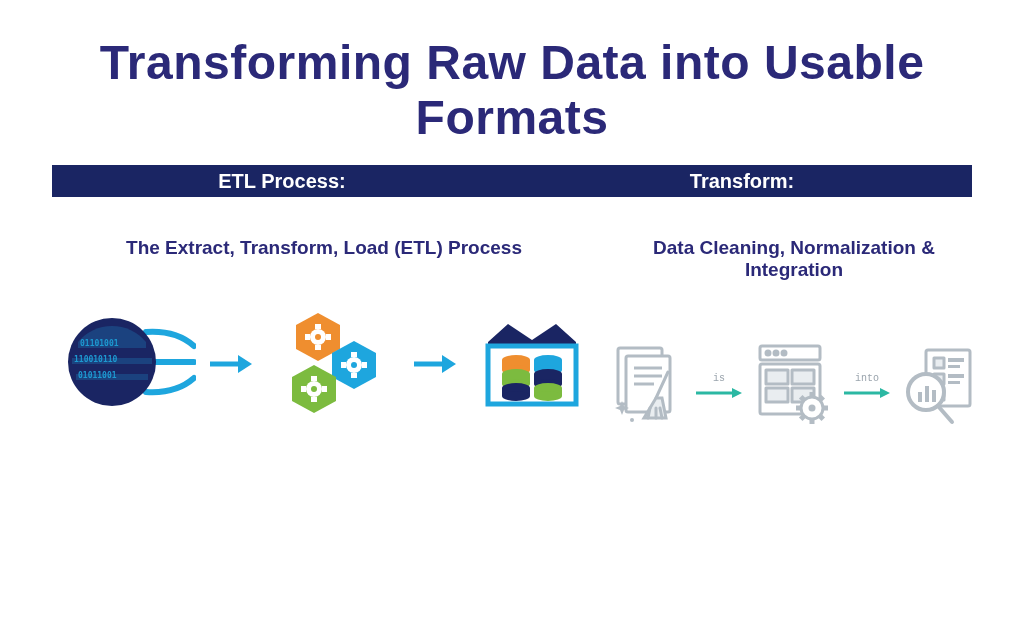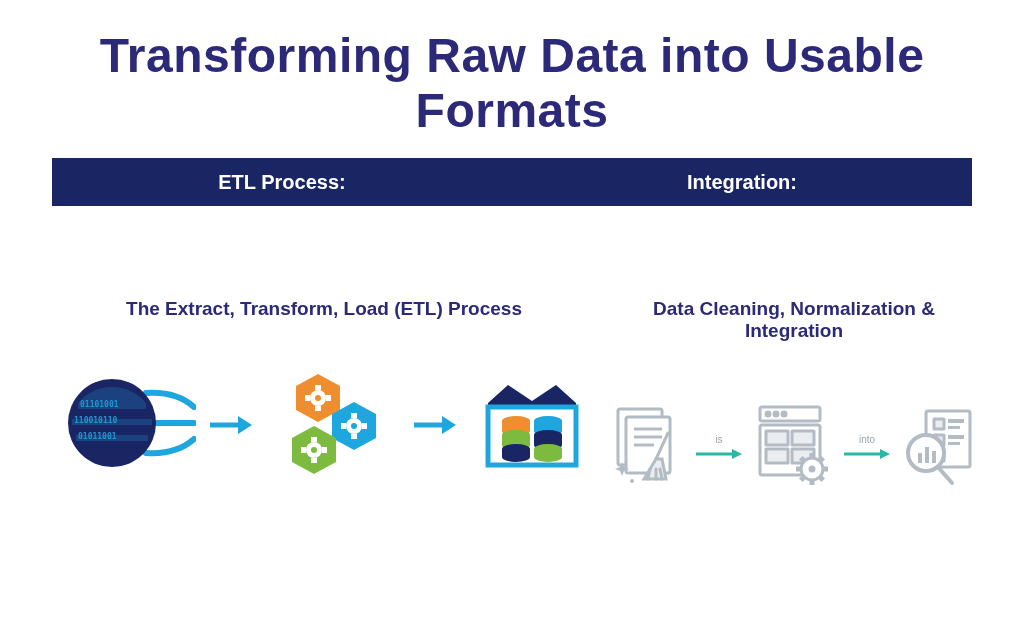--- a/index.html
+++ b/index.html
@@ -9,54 +9,53 @@
       font-family: 'Segoe UI', Arial, sans-serif;
       background: #fff;
       position: relative;
     }
     .title {
       font-family: 'Arial Narrow', 'Impact', sans-serif;
       font-weight: 900;
       font-size: 48px;
       color: #2b2978;
       text-align: center;
-      padding: 28px 60px 20px;
+      padding: 35px 60px 20px;
       line-height: 1.15;
       letter-spacing: 0.5px;
     }
     .content {
       width: 920px;
       margin: 0 auto;
     }
     .header-row {
       display: flex;
       background: #1a2563;
-      height: 48px;
+      height: 32px;
       align-items: center;
     }
     .header-cell {
       flex: 1;
       color: #fff;
       font-size: 20px;
       font-weight: 700;
       text-align: center;
     }
     .body-row {
       display: flex;
       height: 370px;
     }
     .divider {
       width: 2px;
       background: #000;
     }
     .col {
       flex: 1;
-      padding: 56px 14px 20px;
+      padding: 40px 14px 20px;
       text-align: center;
-      margin-top: 36px;
     }
     .subhead {
       color: #2b2978;
       font-size: 19px;
       font-weight: 600;
       margin-bottom: 30px;
     }
     .imagery {
       display: flex;
       align-items: center;
@@ -80,21 +79,21 @@
   </style>
 </head>
 <body>
 
 <h1 class="title">Transforming Raw Data into Usable Formats</h1>
 
 <div class="content">
 
   <div class="header-row">
     <div class="header-cell">ETL Process:</div>
-    <div class="header-cell">Integration:</div>
+    <div class="header-cell">Transform:</div>
   </div>
 
   <div class="body-row">
 
     <div class="col">
       <div class="subhead">The Extract, Transform, Load (ETL) Process</div>
 
       <div class="imagery">
 
         <div>
@@ -195,21 +194,21 @@
         </div>
 
       </div>
     </div>
 
     <div class="divider"></div>
 
     <div class="col">
       <div class="subhead">Data Cleaning, Normalization &amp; Integration</div>
 
-      <div class="imagery" style="gap:10px;">
+      <div class="imagery" style="gap:10px;font-family:Liberation Mono, monospace;">
 
         <div>
           <svg width="76" height="84" viewBox="0 0 76 84">
             <g fill="none" stroke="#b3bcc4" stroke-width="3" stroke-linejoin="round">
               <rect x="8" y="6" width="44" height="56" rx="2"></rect>
               <rect x="16" y="14" width="44" height="56" rx="2" fill="#fff"></rect>
               <line x1="24" y1="26" x2="52" y2="26"></line>
               <line x1="24" y1="34" x2="52" y2="34"></line>
               <line x1="24" y1="42" x2="44" y2="42"></line>
             </g>

